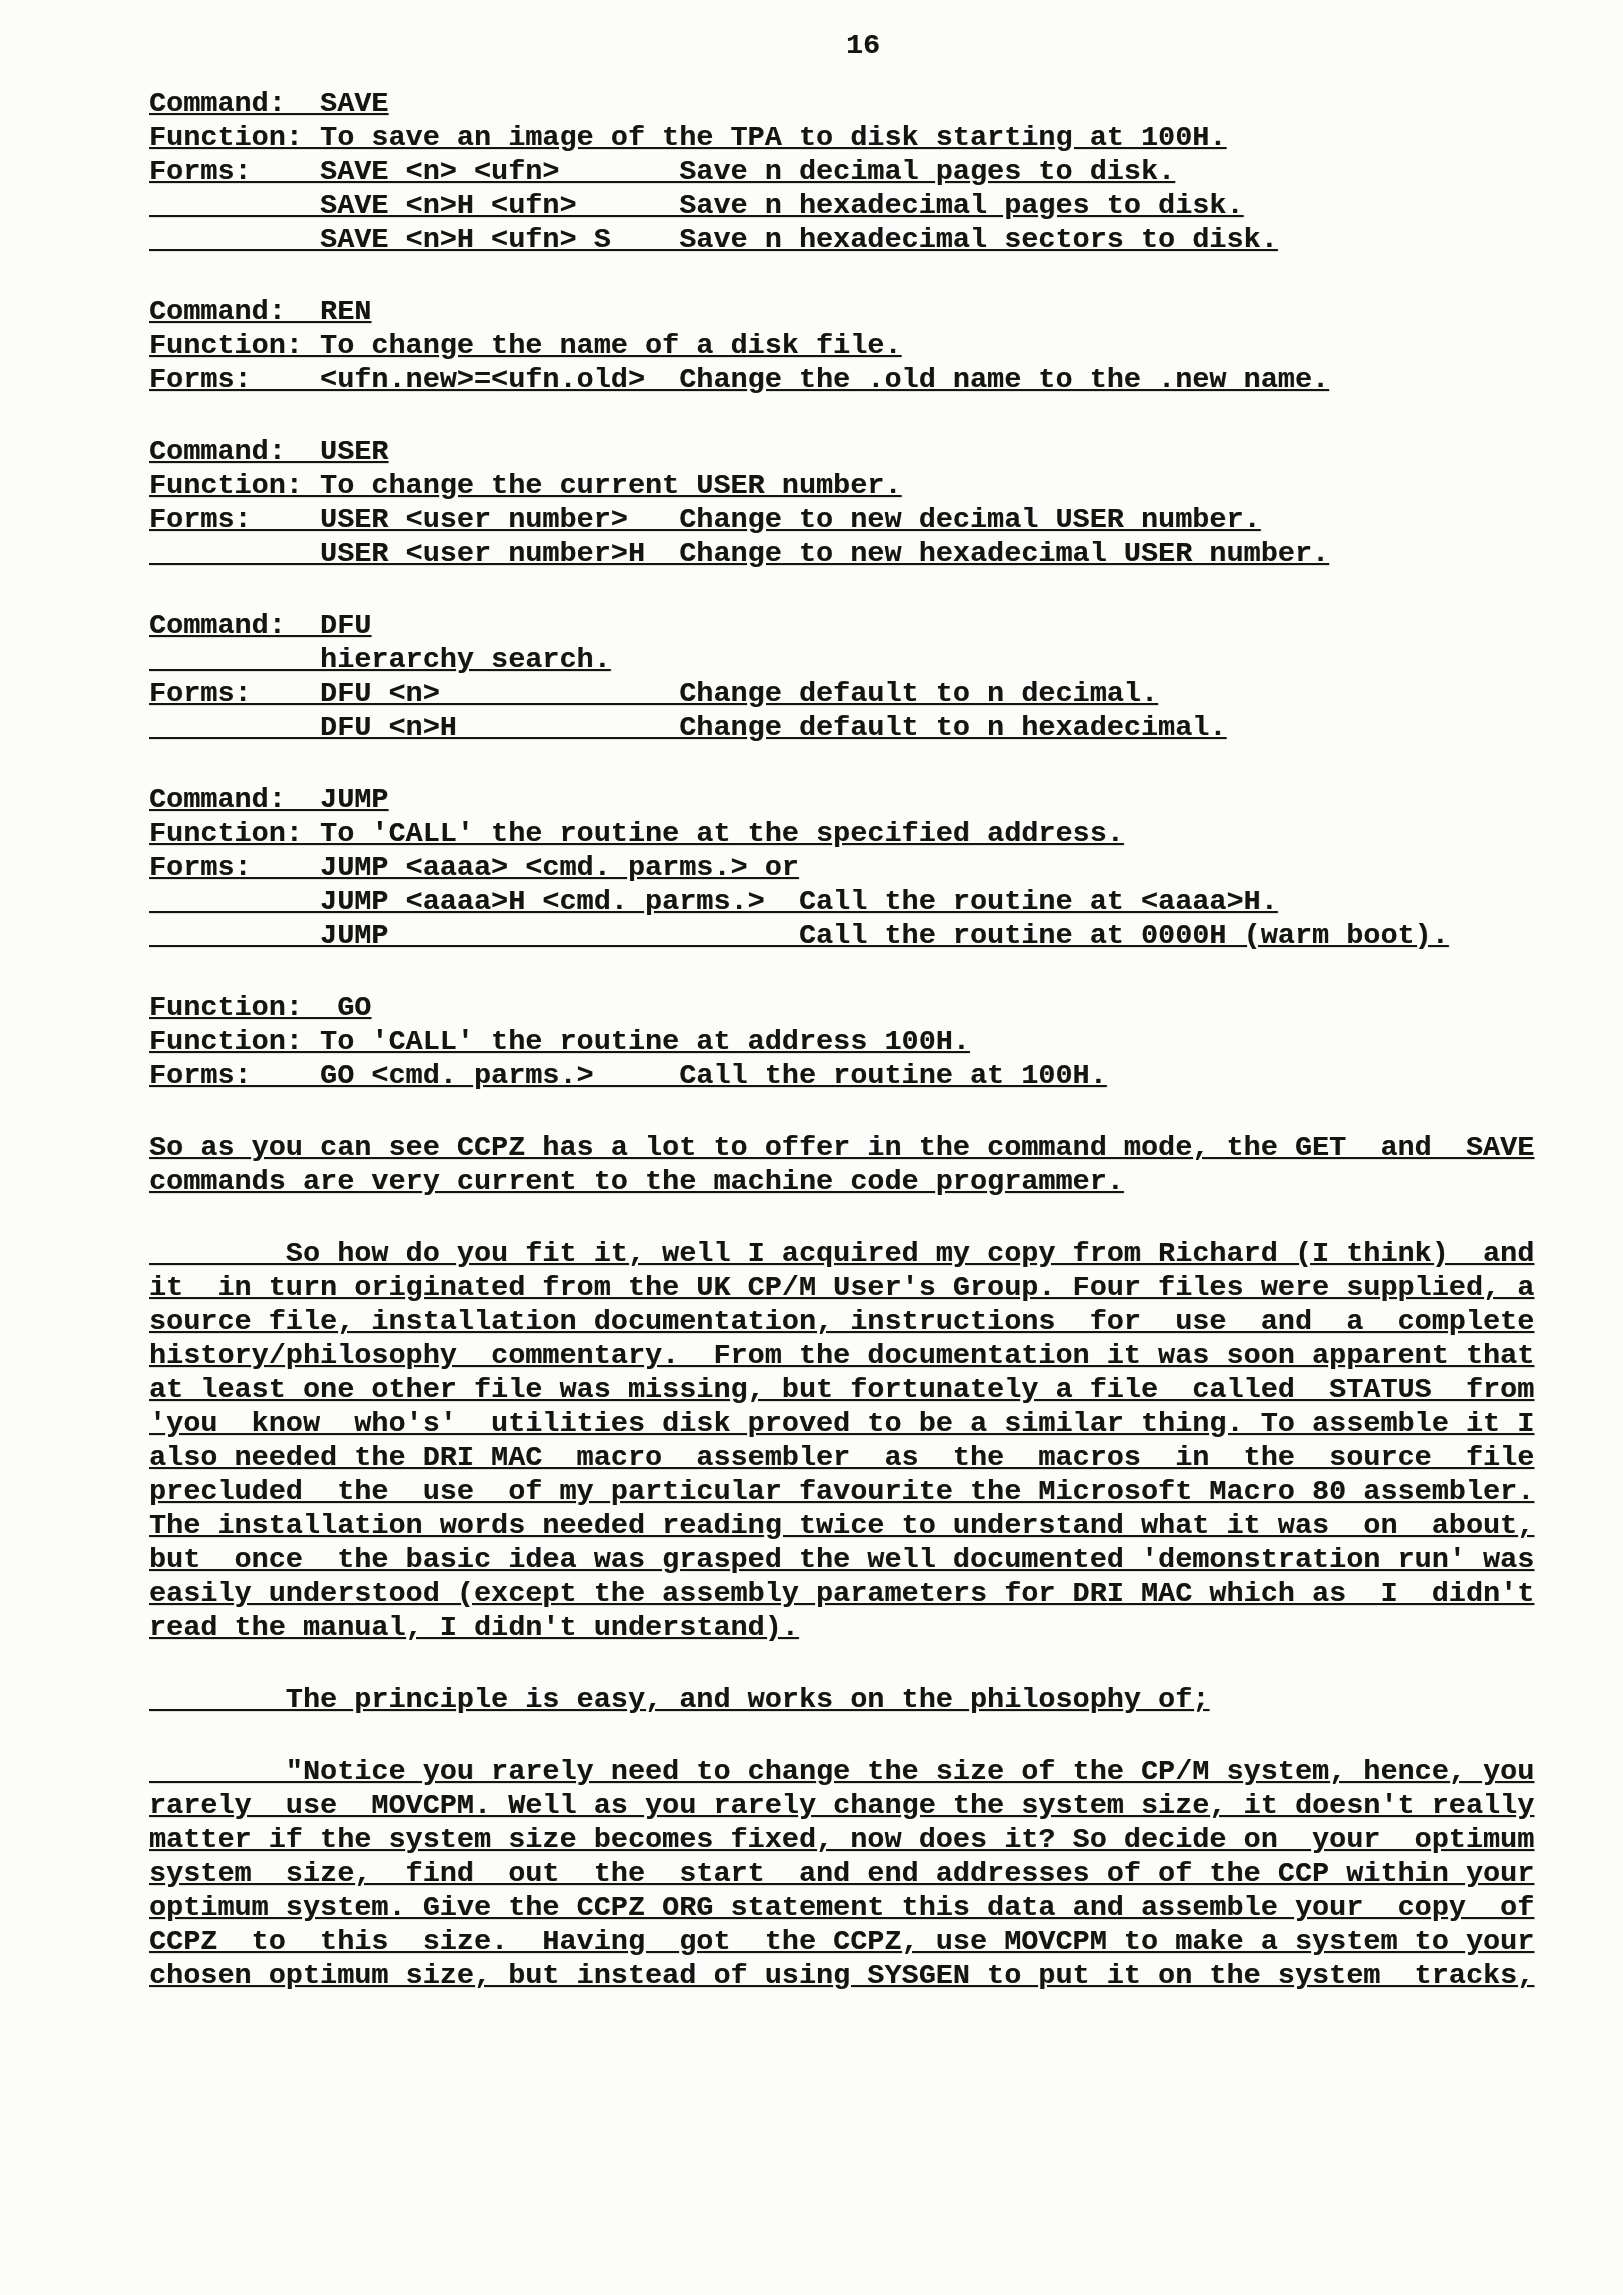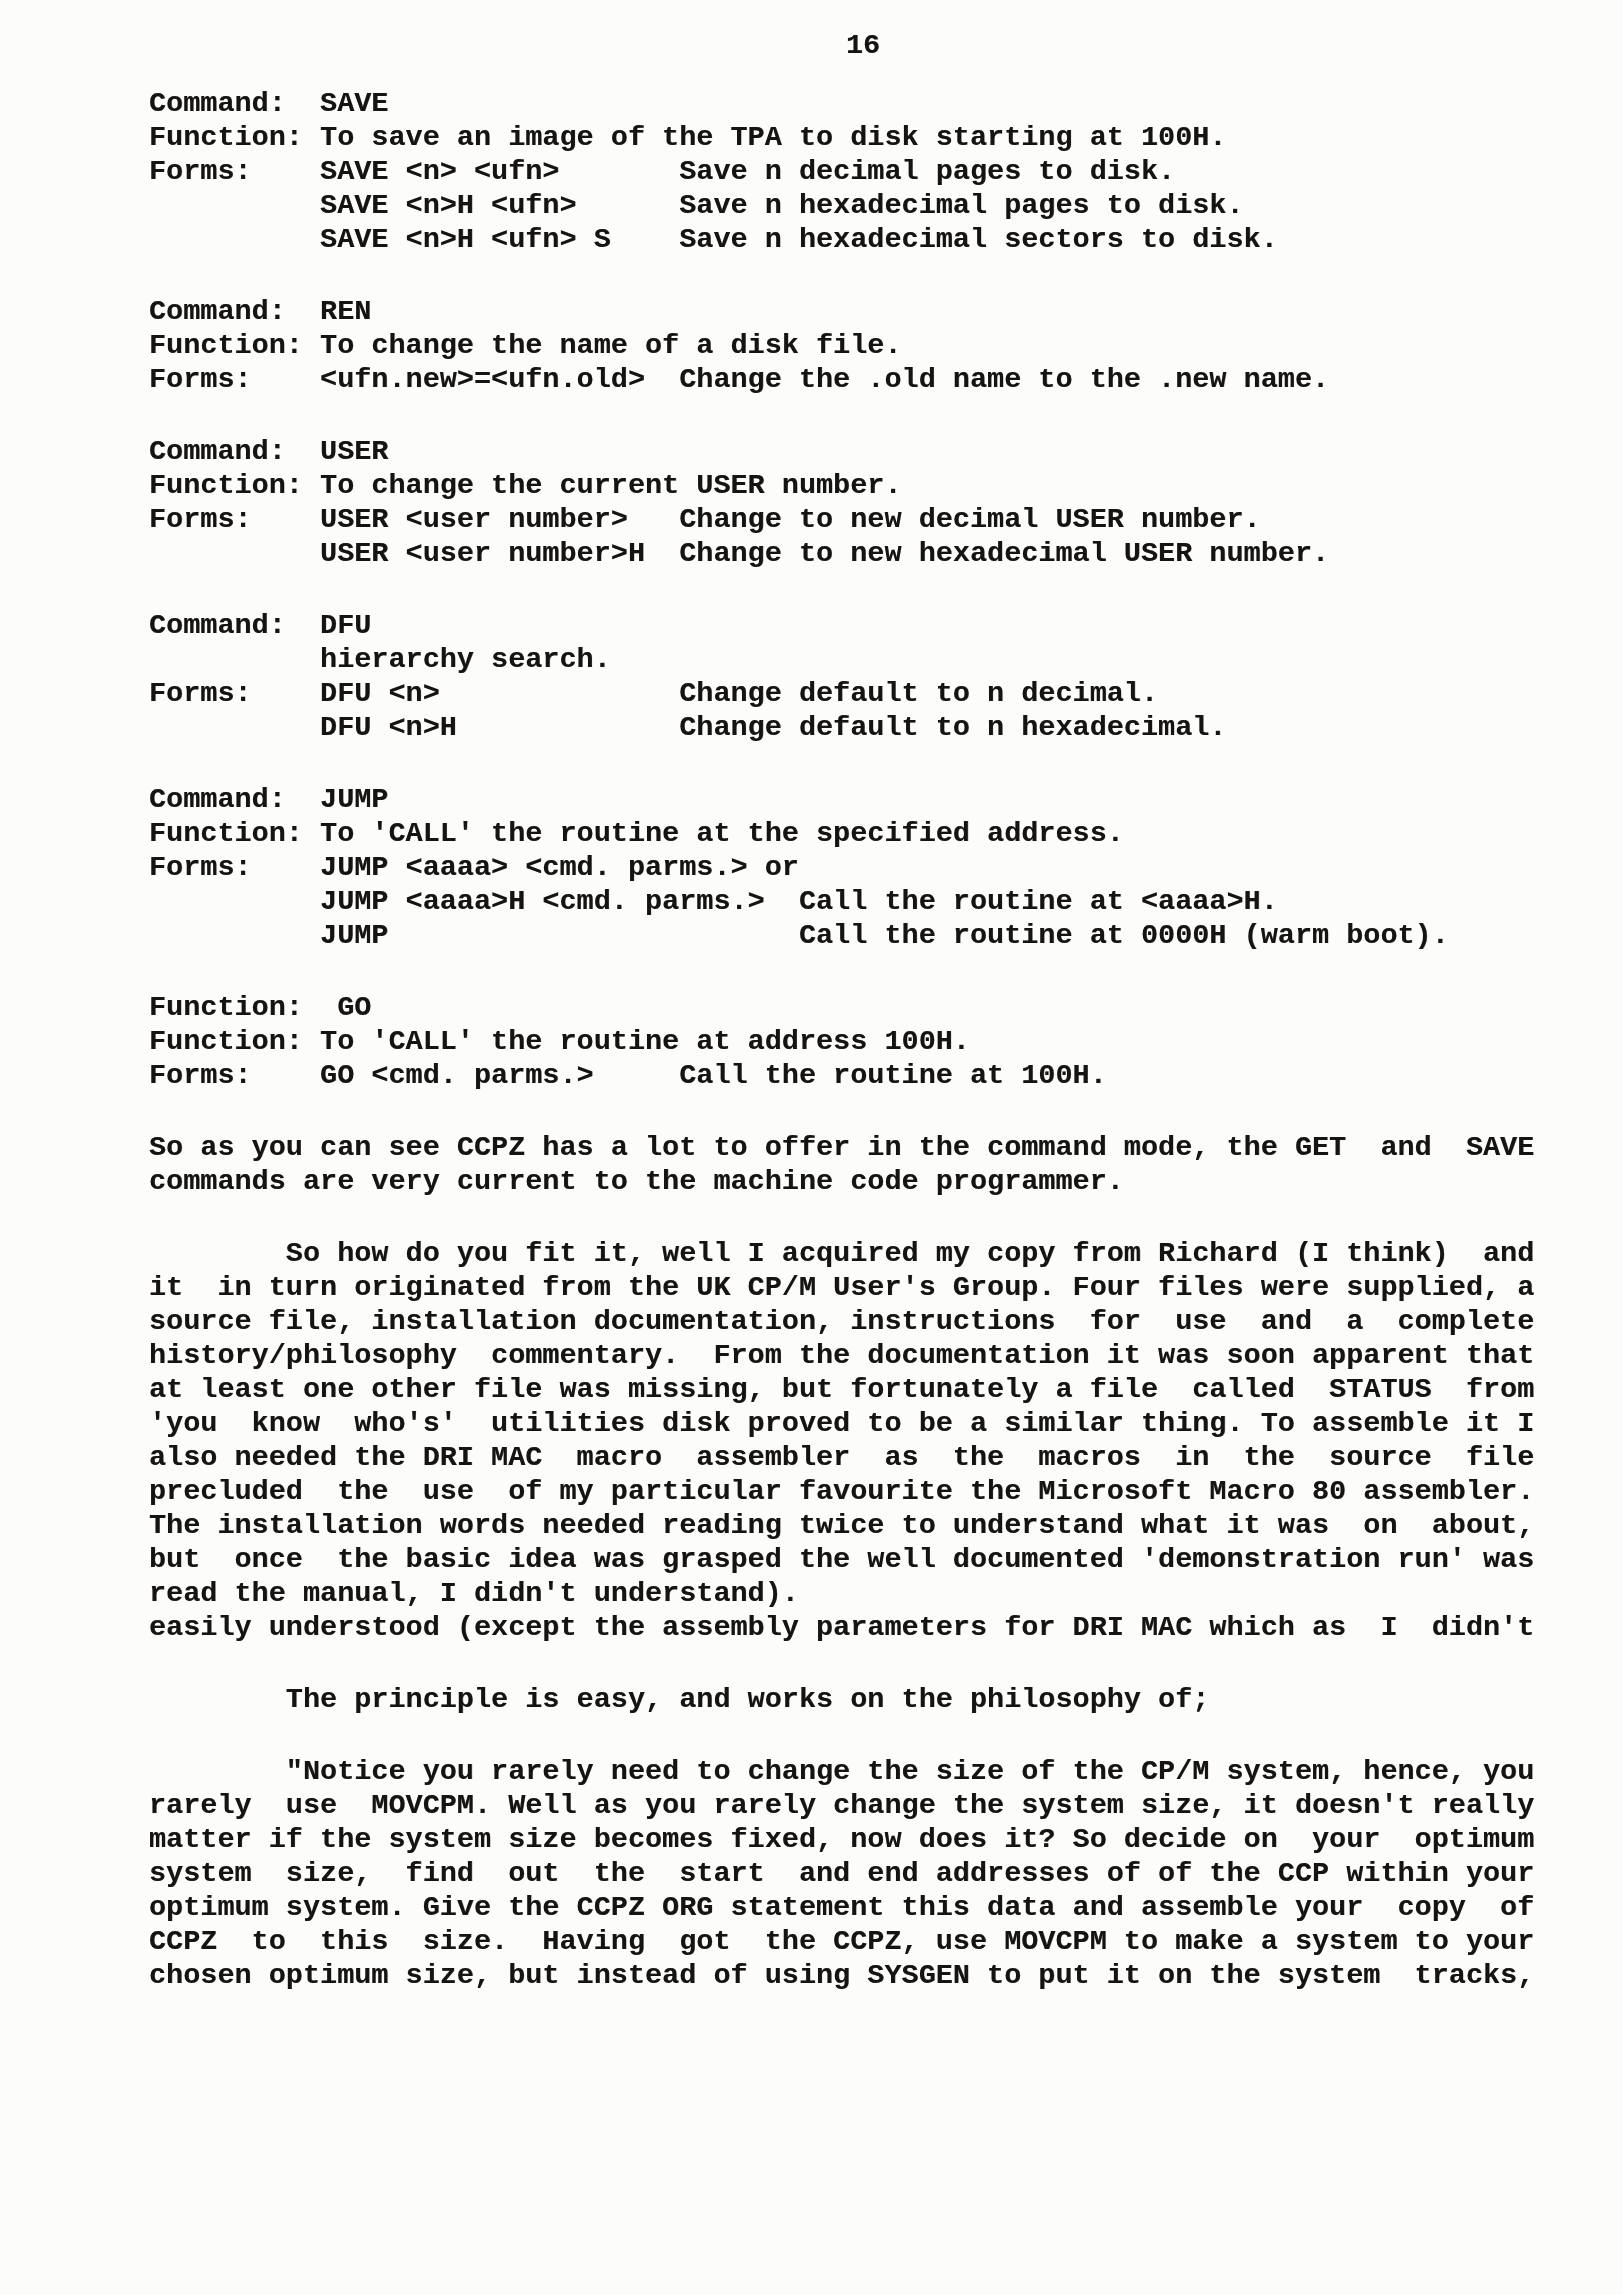--- a/index.html
+++ b/index.html
@@ -20,21 +20,21 @@
     white-space:pre;
     font-size:28.5px;
     line-height:34px;
     min-height:34px;
     text-shadow:0.3px 0.3px 0 rgba(22,20,18,0.45);
   }
   .pagenum{
     padding-left:697px;
     margin-bottom:24px;
   }
-  .block{margin-bottom:38px;}
+  .block{margin-bottom:38px;text-decoration:underline;}
   .block:last-child{margin-bottom:0;}
 </style>
 </head>
 <body>
 
 <div class="page">
 
   <div class="ln pagenum">16</div>
 
   <section class="block">
@@ -89,22 +89,22 @@
     <div class="ln">        So how do you fit it, well I acquired my copy from Richard (I think)  and</div>
     <div class="ln">it  in turn originated from the UK CP/M User's Group. Four files were supplied, a</div>
     <div class="ln">source file, installation documentation, instructions  for  use  and  a  complete</div>
     <div class="ln">history/philosophy  commentary.  From the documentation it was soon apparent that</div>
     <div class="ln">at least one other file was missing, but fortunately a file  called  STATUS  from</div>
     <div class="ln">'you  know  who's'  utilities disk proved to be a similar thing. To assemble it I</div>
     <div class="ln">also needed the DRI MAC  macro  assembler  as  the  macros  in  the  source  file</div>
     <div class="ln">precluded  the  use  of my particular favourite the Microsoft Macro 80 assembler.</div>
     <div class="ln">The installation words needed reading twice to understand what it was  on  about,</div>
     <div class="ln">but  once  the basic idea was grasped the well documented 'demonstration run' was</div>
+    <div class="ln">easily understood (except the assembly parameters for DRI MAC which as  I  didn't</div>
     <div class="ln">read the manual, I didn't understand).</div>
-    <div class="ln">easily understood (except the assembly parameters for DRI MAC which as  I  didn't</div>
   </section>
 
   <section class="block">
     <div class="ln">        The principle is easy, and works on the philosophy of;</div>
   </section>
 
   <section class="block">
     <div class="ln">        "Notice you rarely need to change the size of the CP/M system, hence, you</div>
     <div class="ln">rarely  use  MOVCPM. Well as you rarely change the system size, it doesn't really</div>
     <div class="ln">matter if the system size becomes fixed, now does it? So decide on  your  optimum</div>

